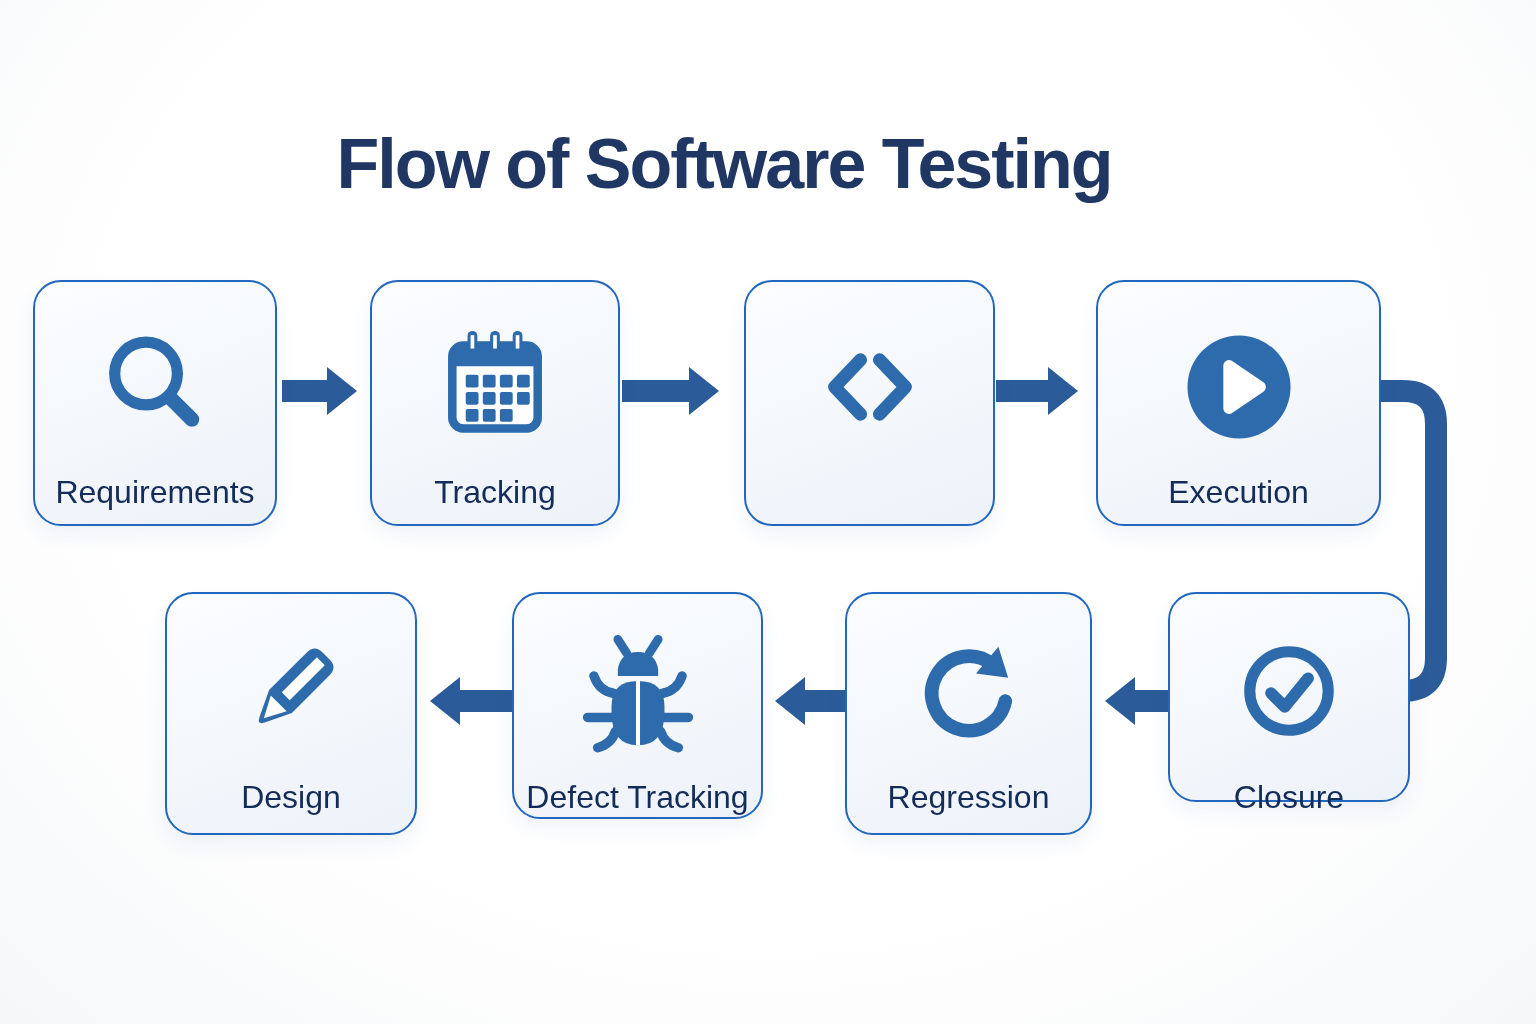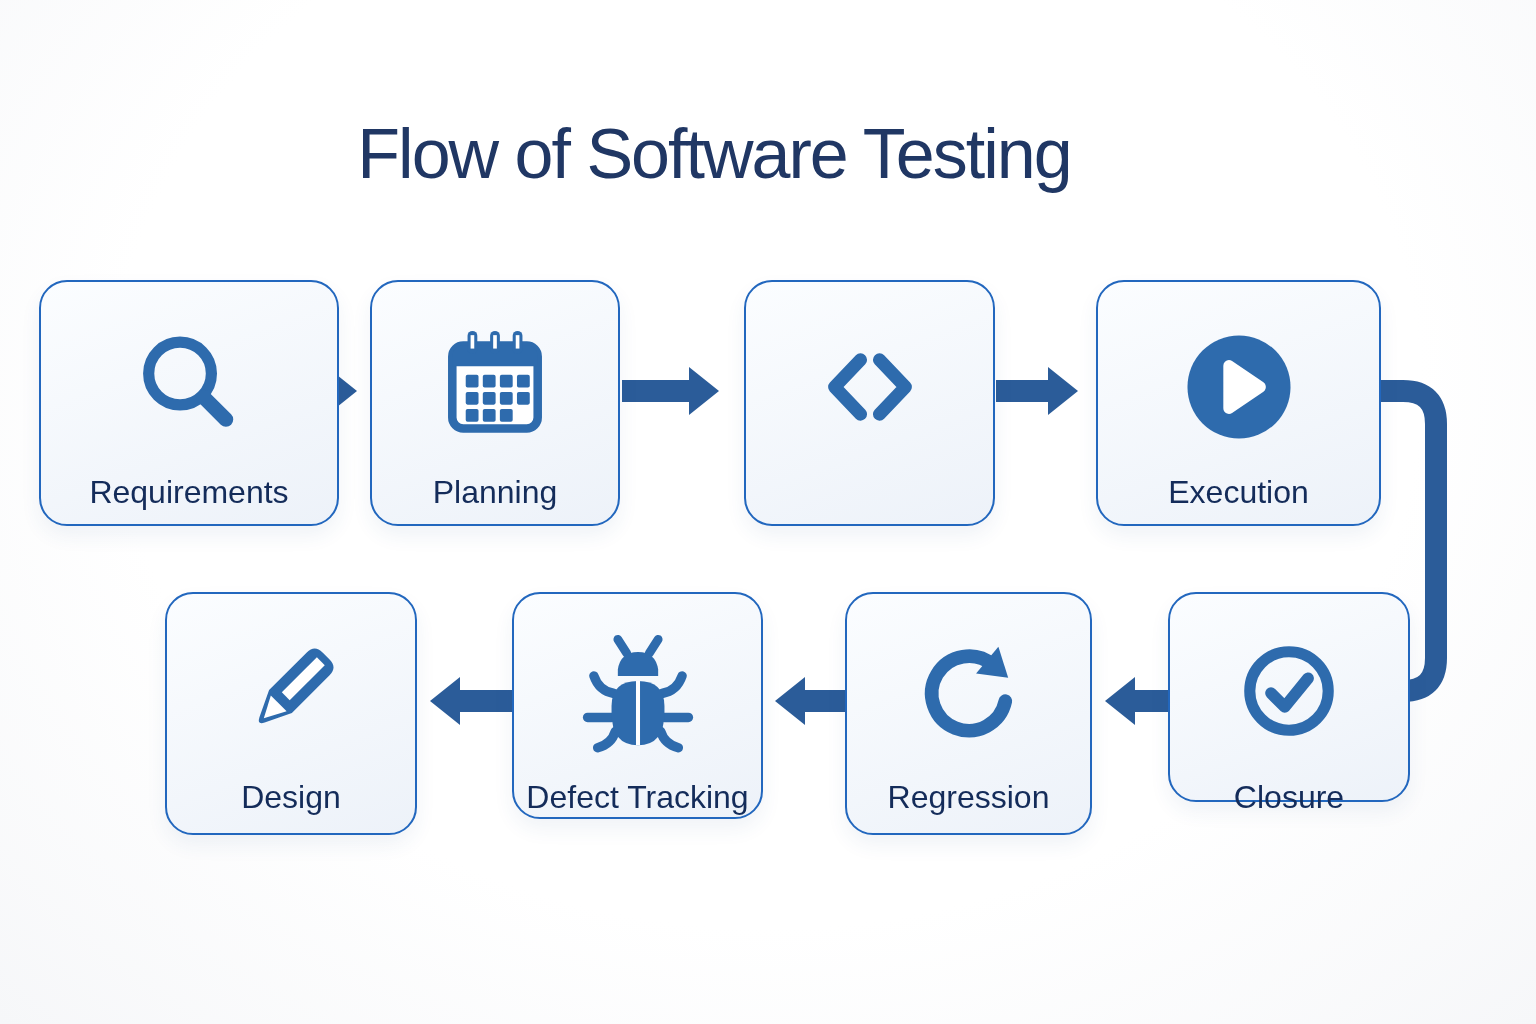--- a/index.html
+++ b/index.html
@@ -6,22 +6,22 @@
   body{
     width:1536px;height:1024px;overflow:hidden;
     font-family:"Liberation Sans","DejaVu Sans",sans-serif;
     background:radial-gradient(ellipse at 50% 38%, #ffffff 60%, #f6f7f9 100%);
   }
   .stage{position:relative;width:1536px;height:1024px;}
 
   .page-title{
     position:absolute;left:712px;top:112px;transform:translateX(-50%);
     white-space:nowrap;
-    font-size:70px;font-weight:400;letter-spacing:-2px;
-    color:#203764;margin:2px;
+    font-size:70px;font-weight:700;letter-spacing:-2px;
+    color:#203764;margin:12px;
   }
 
   svg.flow-lines{position:absolute;left:0;top:0;width:1536px;height:1024px;}
 
   .node{
     position:absolute;
     background:linear-gradient(160deg,#fbfdff 0%,#edf2f9 100%);
     border:2.5px solid #2267be;
     border-radius:28px;
     box-shadow:0 10px 20px rgba(40,80,140,.07);
@@ -55,21 +55,21 @@
       <path d="M282 380 H327 V367 L357 391 L327 415 V402 H282 Z"></path>
       <path d="M622 380 H689 V367 L719 391 L689 415 V402 H622 Z"></path>
       <path d="M996 380 H1048 V367 L1078 391 L1048 415 V402 H996 Z"></path>
       <path d="M1168 690 H1135 V677 L1105 701 L1135 725 V712 H1168 Z"></path>
       <path d="M845 690 H805 V677 L775 701 L805 725 V712 H845 Z"></path>
       <path d="M512 690 H460 V677 L430 701 L460 725 V712 H512 Z"></path>
     </g>
     <path d="M1352 391 H1403 Q1436 391 1436 424 V658 Q1436 691 1403 691 H1398" fill="none" stroke="#2b5c99" stroke-width="22"></path>
   </svg>
 
-  <div class="node" style="left:39px;top:280px;width:300px;height:246px">
+  <div class="node" style="left:33px;top:280px;width:244px;height:246px">
     <div class="icon-wrap">
       <svg width="112" height="112" viewBox="0 0 100 100">
         <circle cx="42" cy="38" r="28" fill="none" class="ic" stroke-width="10"></circle>
         <line x1="63" y1="59" x2="83" y2="79" class="ic" stroke-width="13" stroke-linecap="round"></line>
       </svg>
     </div>
     <div class="node-label">Requirements</div>
   </div>
 
   <div class="node" style="left:370px;top:280px;width:250px;height:246px">
@@ -93,21 +93,21 @@
           <rect x="26" y="54" width="10.5" height="10.5" rx="1.5"></rect>
             <rect x="40" y="54" width="10.5" height="10.5" rx="1.5"></rect>
             <rect x="54" y="54" width="10.5" height="10.5" rx="1.5"></rect>
             <rect x="68" y="54" width="10.5" height="10.5" rx="1.5"></rect>
           <rect x="26" y="68" width="10.5" height="10.5" rx="1.5"></rect>
             <rect x="40" y="68" width="10.5" height="10.5" rx="1.5"></rect>
             <rect x="54" y="68" width="10.5" height="10.5" rx="1.5"></rect>
         </g>
       </svg>
     </div>
-    <div class="node-label">Planning</div>
+    <div class="node-label">Tracking</div>
   </div>
 
   <div class="node" style="left:744px;top:280px;width:251px;height:246px">
     <div class="icon-wrap">
       <svg width="118" height="118" viewBox="0 0 100 100">
         <path d="M42 27 L20 50 L42 73" fill="none" class="ic" stroke-width="11" stroke-linecap="round" stroke-linejoin="round"></path>
         <path d="M58 27 L80 50 L58 73" fill="none" class="ic" stroke-width="11" stroke-linecap="round" stroke-linejoin="round"></path>
       </svg>
     </div>
   </div>

